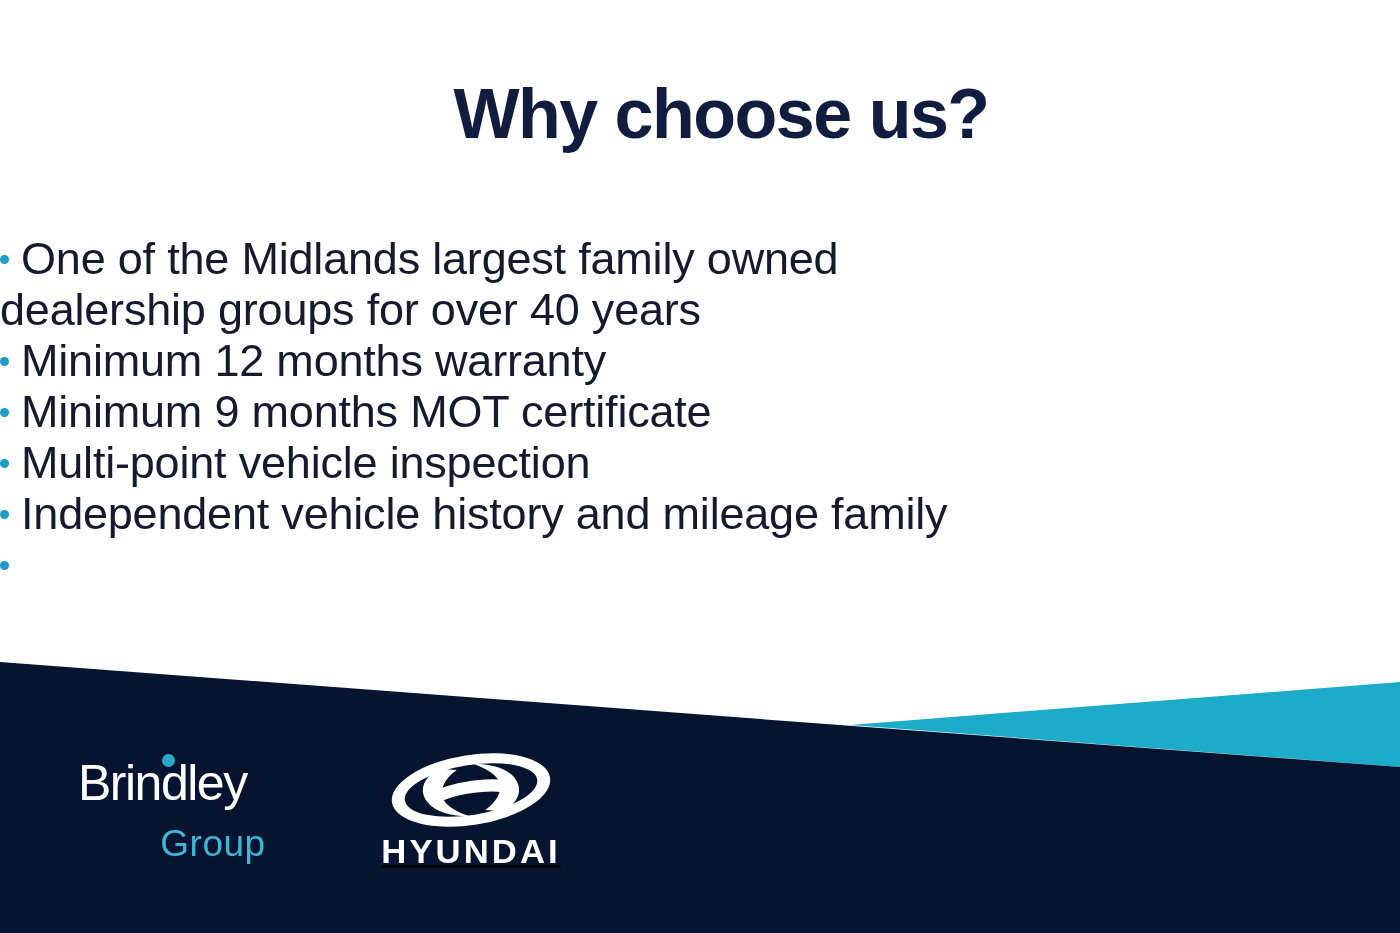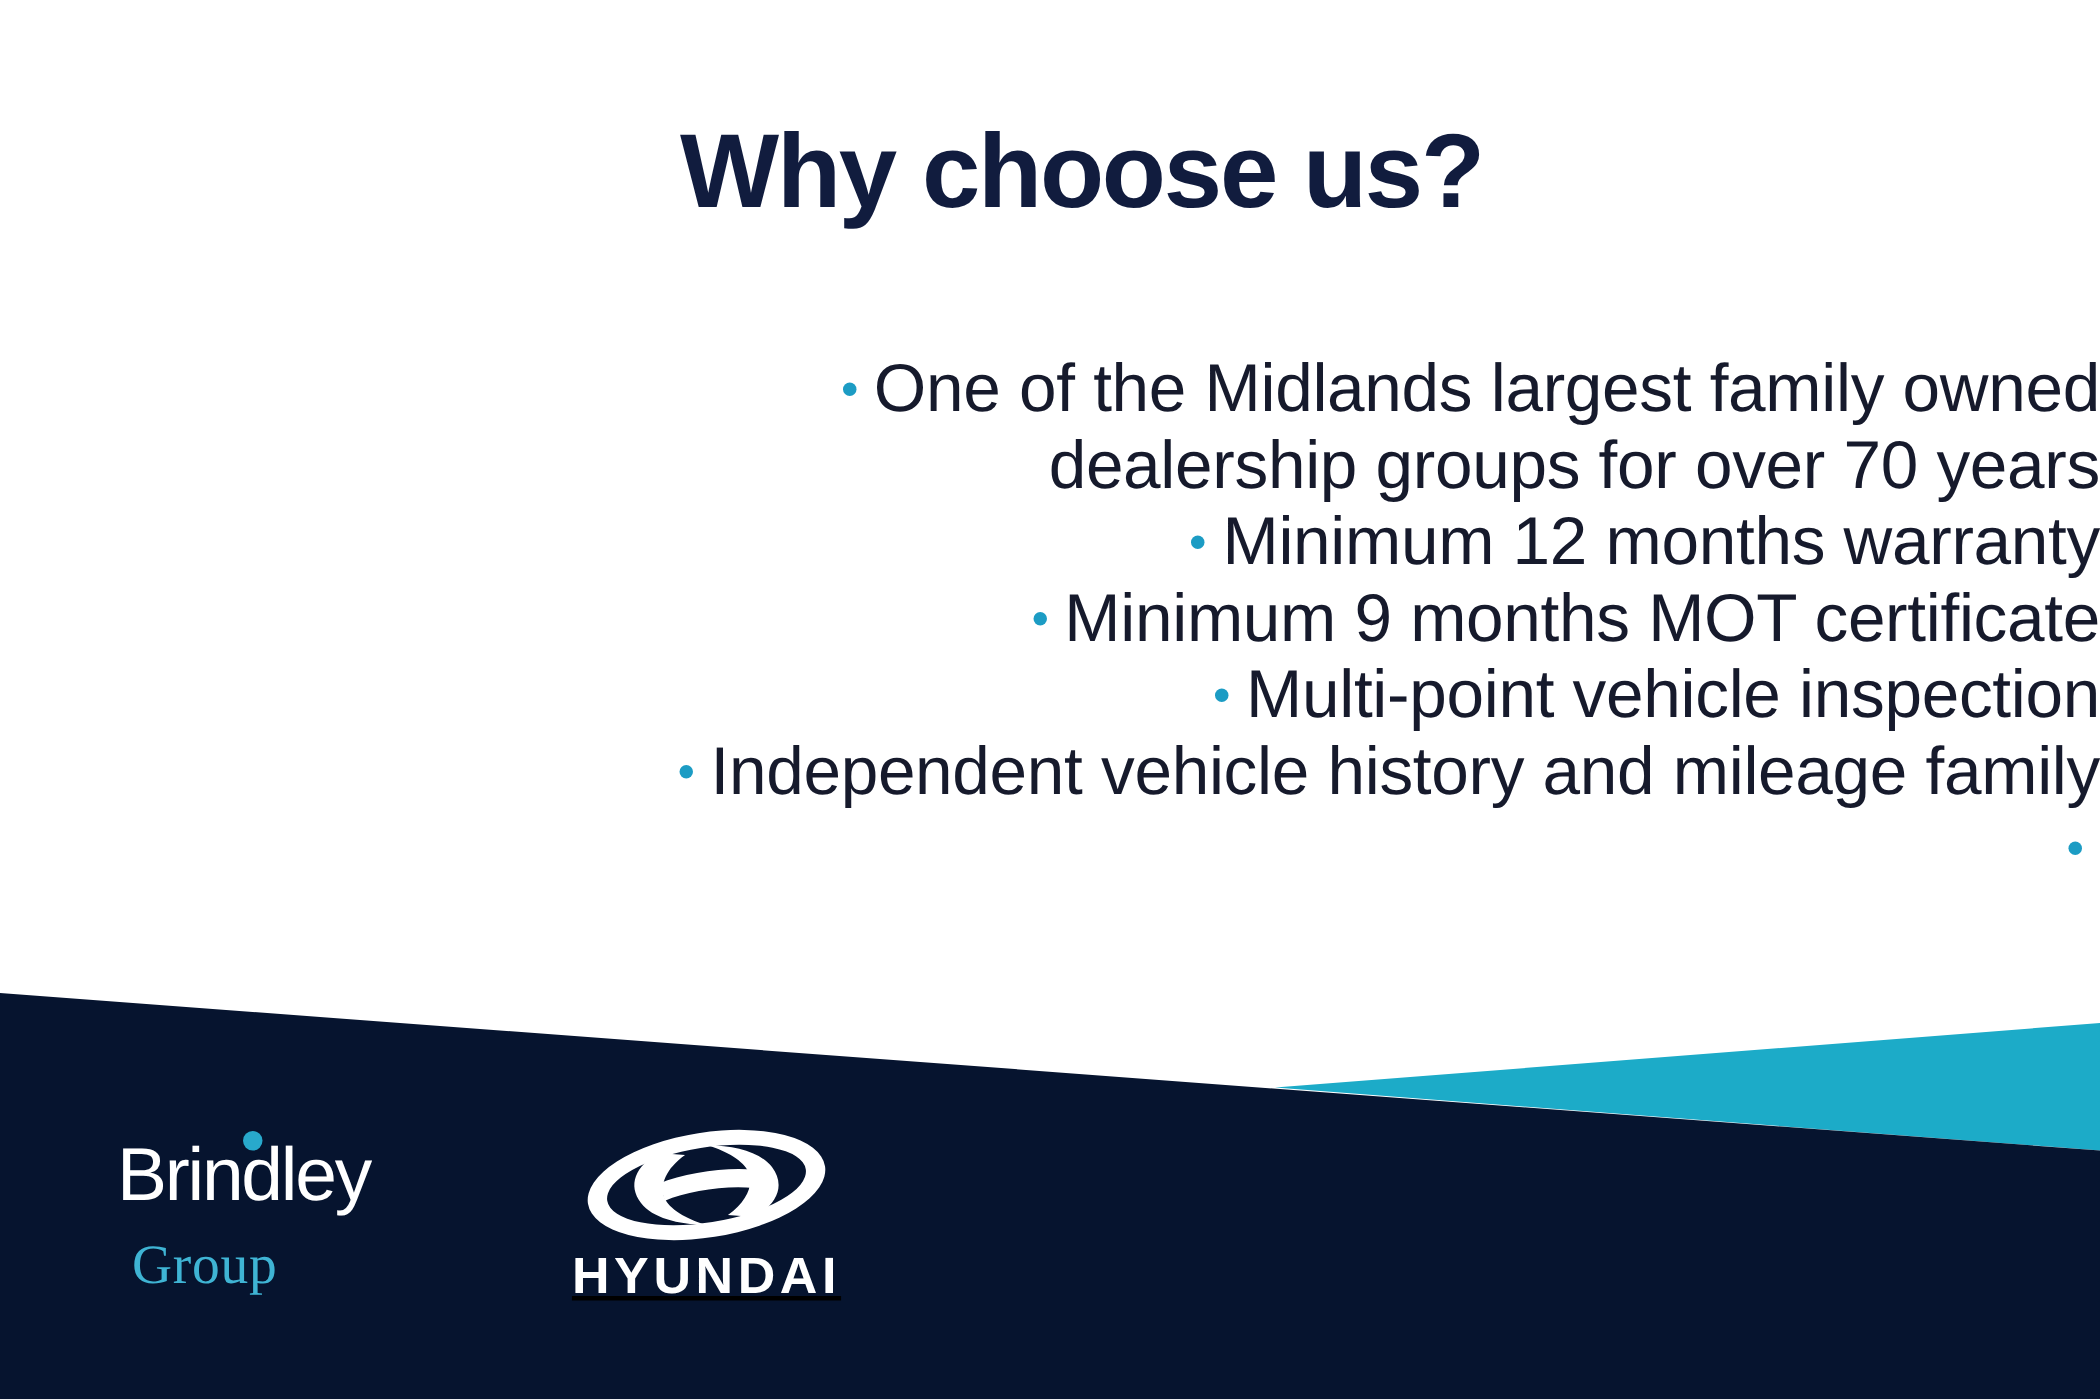--- a/index.html
+++ b/index.html
@@ -34,21 +34,21 @@
     white-space: nowrap;
     padding-left: 21px;
   }
 
   
   #bullets {
     position: absolute;
     top: 233px;
     left: 0;
     width: 1400px;
-    text-align: right;
+    text-align: left;
   }
   .bline {
     font-size: 45px;
     line-height: 51px;
     font-weight: 400;
     color: #161a2c;
     letter-spacing: -0.2px;
     white-space: nowrap;
   }
   .bullet-dot {
@@ -93,29 +93,28 @@
   #brindley-dot {
     position: absolute;
     left: 84px;
     top: 6px;
     width: 13px;
     height: 13px;
     border-radius: 50%;
     background: #28a9cc;
   }
   #brindley-group {
-    text-align: left;
+    text-align: center;
     font-size: 37px;
     line-height: 40px;
     font-weight: 300;
     color: #3fb4d4;
     letter-spacing: 0.5px;
     margin-top: 6px;
     padding-left: 10px;
-    font-family: Liberation Serif, serif;
   }
 
   
   #hyundai {
     position: absolute;
     left: 366px;
     top: 752px;
     width: 210px;
     height: 120px;
     text-decoration: underline;
@@ -140,21 +139,21 @@
 
   <div id="title">Why choose us?</div>
 
   <div id="bullets">
 
     <div class="bline">
       <span class="bullet-dot"></span><span>One of the Midlands largest family owned</span>
     </div>
 
     <div class="bline cont">
-      <span>dealership groups for over 70 years</span>
+      <span>dealership groups for over 40 years</span>
     </div>
 
     <div class="bline">
       <span class="bullet-dot"></span><span>Minimum 12 months warranty</span>
     </div>
 
     <div class="bline">
       <span class="bullet-dot"></span><span>Minimum 9 months MOT certificate</span>
     </div>
 

